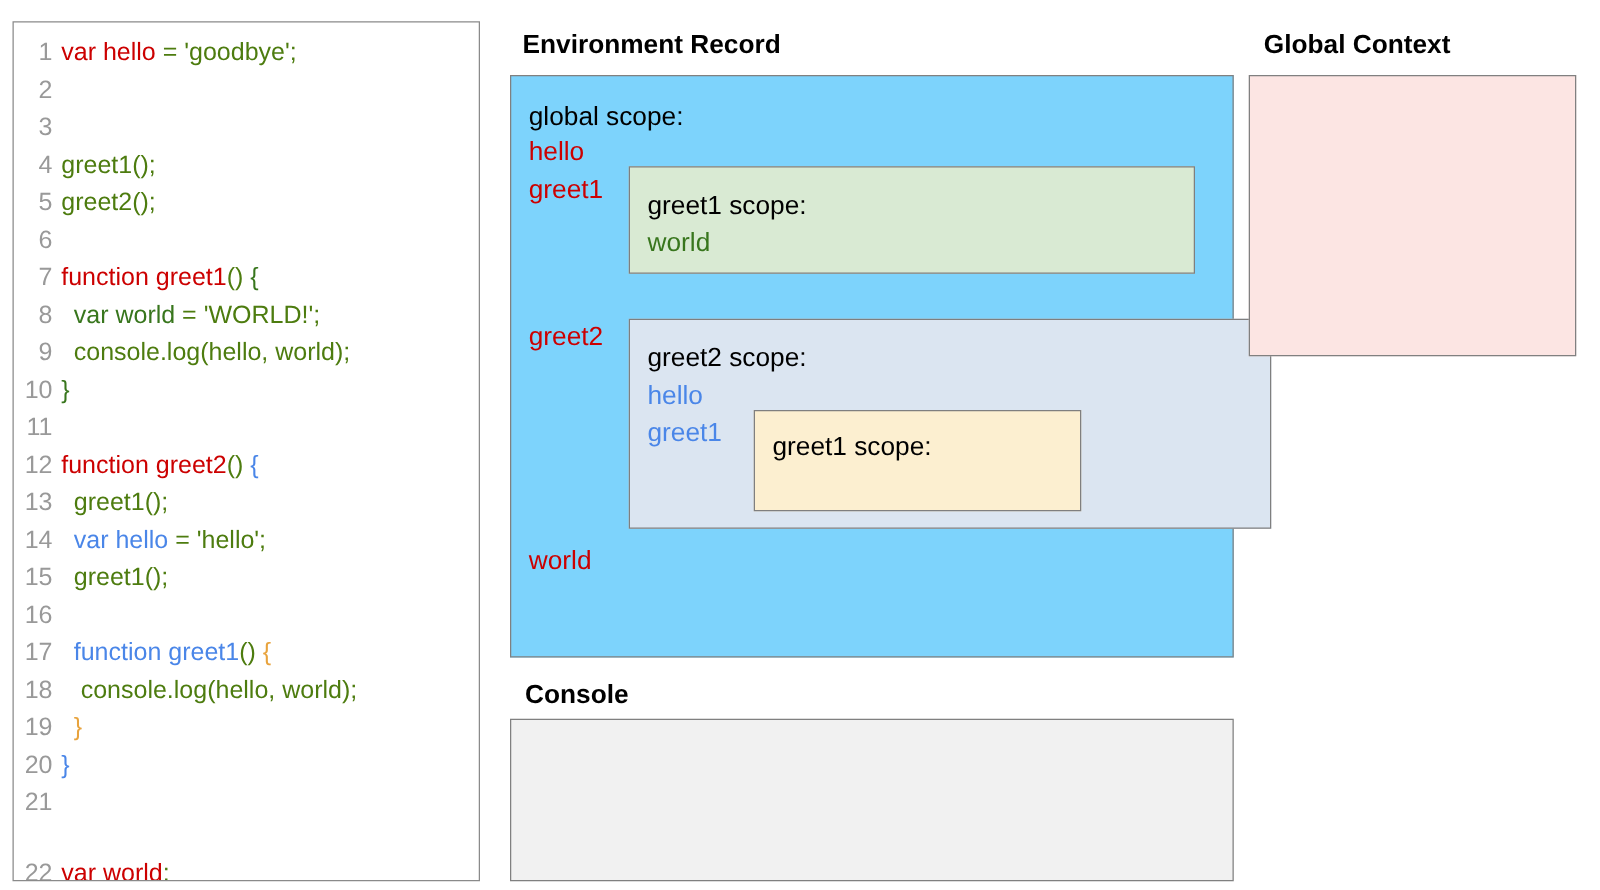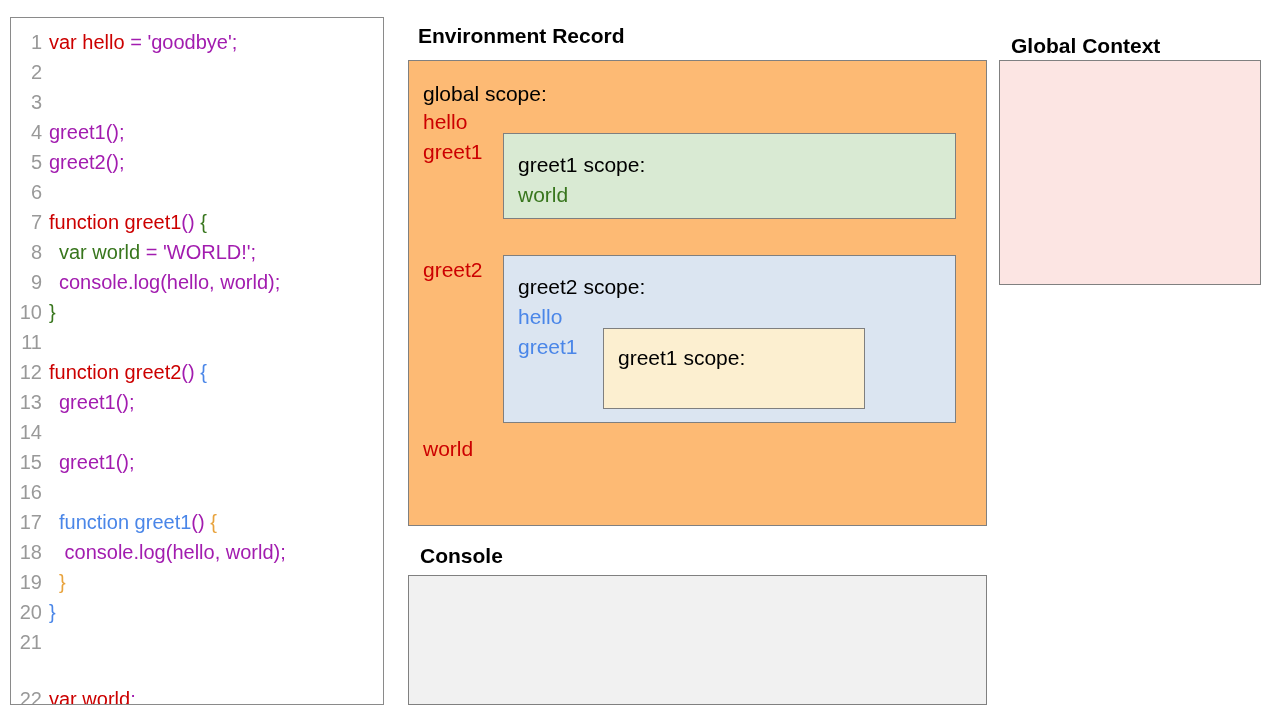--- a/index.html
+++ b/index.html
@@ -52,43 +52,43 @@
     user-select: none;
   }
   .code-text {
     white-space: pre;
     font-size: 20px;
   }
   .tok-red    { color: #cc0000; }
   .tok-green  { color: #38761d; }
   .tok-blue   { color: #4a86e8; }
   .tok-amber  { color: #e8a33d; }
-  .tok-black  { color: #a21caf; }
+  .tok-black  { color: #4d7c0f; }
 
   
   .section-title {
     position: absolute;
     font-size: 21px;
     font-weight: bold;
     color: #000000;
     white-space: nowrap;
   }
   #env-title    { left: 418px; top: 24px; }
-  #global-title { left: 1011px; top: 24px; margin-top: 10px; }
+  #global-title { left: 1011px; top: 24px; }
   #console-title{ left: 420px; top: 544px; }
 
   
   #env-record {
     position: absolute;
     left: 408px;
     top: 60px;
     width: 579px;
     height: 466px;
     box-sizing: border-box;
-    background: #fdba74;
+    background: #7dd3fc;
     border: 1px solid #808080;
   }
   .scope-label {
     font-size: 21px;
     line-height: 30px;
     white-space: nowrap;
   }
   #global-scope-head {
     position: absolute;
     left: 14px;
@@ -142,21 +142,21 @@
     left: 14px;
     top: 46px;
     color: #38761d;
   }
 
   
   #greet2-scope-box {
     position: absolute;
     left: 94px;
     top: 194px;
-    width: 453px;
+    width: 514px;
     height: 168px;
     box-sizing: border-box;
     background: #dbe5f1;
     border: 1px solid #7f7f7f;
   }
   #greet2-scope-head {
     position: absolute;
     left: 14px;
     top: 16px;
     color: #000000;
@@ -233,21 +233,21 @@
       <li class="code-line"><span class="ln">4</span><span class="code-text" style="padding-left: 0px;"><span class="tok-black">greet1();</span></span></li>
       <li class="code-line"><span class="ln">5</span><span class="code-text" style="padding-left: 0px; text-align: right;"><span class="tok-black">greet2();</span></span></li>
       <li class="code-line"><span class="ln">6</span><span class="code-text" style="padding-left: 0px;"><span class="tok-black"></span></span></li>
       <li class="code-line"><span class="ln">7</span><span class="code-text" style="padding-left: 0px;"><span class="tok-red">function greet1</span><span class="tok-black">() </span><span class="tok-green">{</span></span></li>
       <li class="code-line"><span class="ln">8</span><span class="code-text" style="padding-left: 10px;"><span class="tok-green">var world</span><span class="tok-black"> = 'WORLD!';</span></span></li>
       <li class="code-line"><span class="ln">9</span><span class="code-text" style="padding-left: 10px;"><span class="tok-black">console.log(hello, world);</span></span></li>
       <li class="code-line"><span class="ln">10</span><span class="code-text" style="padding-left: 0px;"><span class="tok-green">}</span></span></li>
       <li class="code-line"><span class="ln">11</span><span class="code-text" style="padding-left: 0px;"><span class="tok-black"></span></span></li>
       <li class="code-line"><span class="ln">12</span><span class="code-text" style="padding-left: 0px;"><span class="tok-red">function greet2</span><span class="tok-black">() </span><span class="tok-blue">{</span></span></li>
       <li class="code-line"><span class="ln">13</span><span class="code-text" style="padding-left: 10px;"><span class="tok-black">greet1();</span></span></li>
-      <li class="code-line"><span class="ln">14</span></li>
+      <li class="code-line"><span class="ln">14</span><span class="code-text" style="padding-left: 10px;"><span class="tok-blue">var hello</span><span class="tok-black"> = 'hello';</span></span></li>
       <li class="code-line"><span class="ln">15</span><span class="code-text" style="padding-left: 10px;"><span class="tok-black">greet1();</span></span></li>
       <li class="code-line"><span class="ln">16</span><span class="code-text" style="padding-left: 0px;"><span class="tok-black"></span></span></li>
       <li class="code-line"><span class="ln">17</span><span class="code-text" style="padding-left: 10px;"><span class="tok-blue">function greet1</span><span class="tok-black">() </span><span class="tok-amber">{</span></span></li>
       <li class="code-line"><span class="ln">18</span><span class="code-text" style="padding-left: 10px;"><span class="tok-black"> console.log(hello, world);</span></span></li>
       <li class="code-line"><span class="ln">19</span><span class="code-text" style="padding-left: 10px;"><span class="tok-amber">}</span></span></li>
       <li class="code-line"><span class="ln">20</span><span class="code-text" style="padding-left: 0px;"><span class="tok-blue">}</span></span></li>
       <li class="code-line"><span class="ln">21</span><span class="code-text" style="padding-left: 0px;"><span class="tok-black"></span></span></li>
       <li class="code-line"><span class="ln">22</span><span class="code-text" style="padding-left: 0px; margin-top: 27px;"><span class="tok-red">var world</span><span class="tok-black">;</span></span></li>
     </ul>
 </div>

